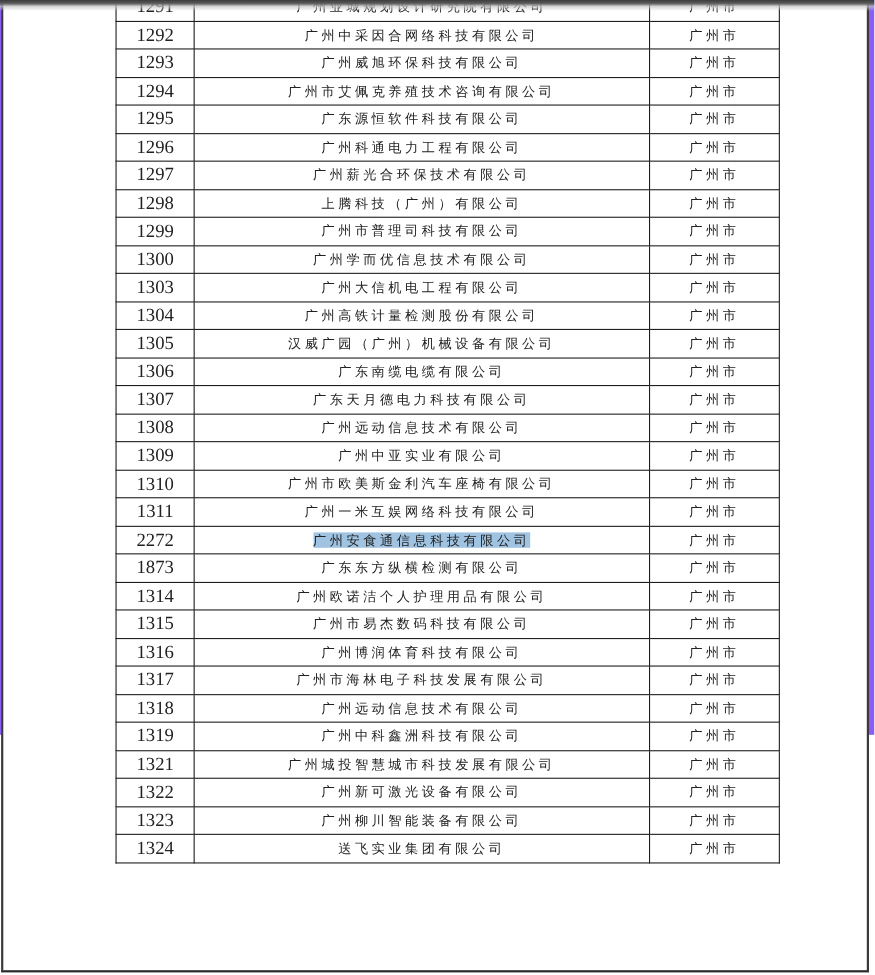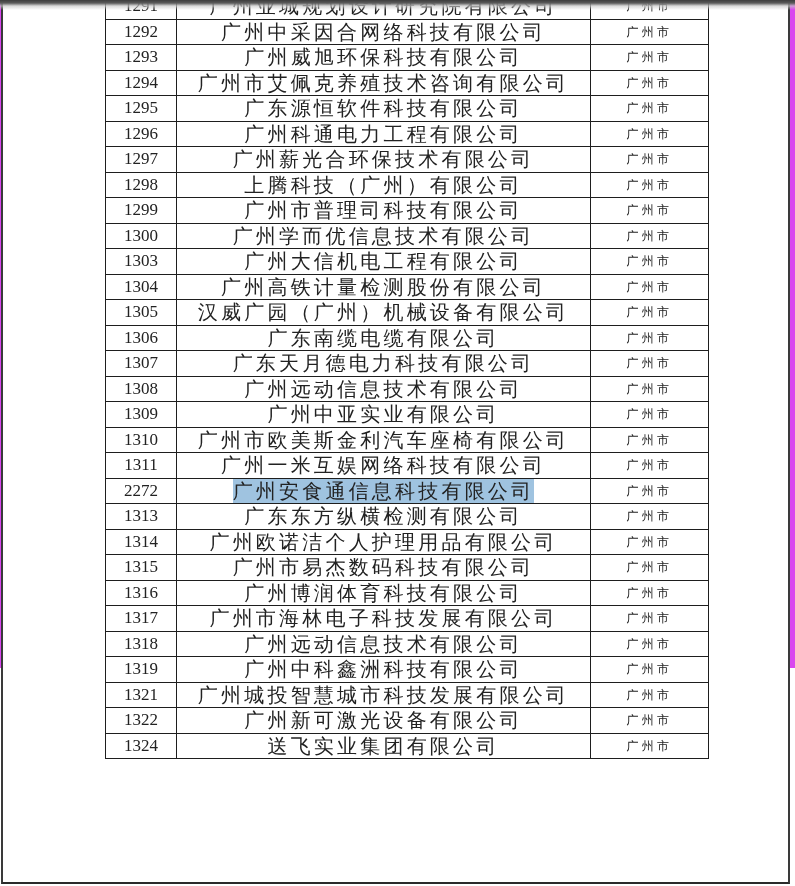--- a/index.html
+++ b/index.html
@@ -11,21 +11,21 @@
     background: #ffffff;
   }
   body {
     position: relative;
     font-family: "DejaVu Serif", "Liberation Serif", serif;
   }
   .viewer {
     position: absolute;
     left: 0; top: 0;
     width: 795px; height: 668px;
-    background: #d946ef;
+    background: #8b5cf6;
   }
   .page {
     position: absolute;
     left: 1px;
     top: -10px;
     width: 789px;
     height: 894px;
     border-left: 2px solid #3a3a3a;
     border-right: 2px solid #3a3a3a;
     border-bottom: 2px solid #2a2a2a;
@@ -58,21 +58,21 @@
     overflow: hidden;
     line-height: 24px;
   }
   td.col-no {
     width: 70px;
     font-family: "Liberation Serif", "DejaVu Serif", serif;
     font-size: 17px;
   }
   td.col-name {
     width: 412px;
-    font-size: 20px;
+    font-size: 12px;
     letter-spacing: 3.2px;
   }
   td.col-city {
     width: 117px;
     font-size: 12px;
     letter-spacing: 3.2px;
   }
   .hl {
     background: #9fc3e0;
   }
@@ -179,21 +179,21 @@
           <td class="col-no">1311</td>
           <td class="col-name"><span>广州一米互娱网络科技有限公司</span></td>
           <td class="col-city">广州市</td>
         </tr>
         <tr>
           <td class="col-no">2272</td>
           <td class="col-name"><span class="hl">广州安食通信息科技有限公司</span></td>
           <td class="col-city">广州市</td>
         </tr>
         <tr>
-          <td class="col-no">1313</td>
+          <td class="col-no">1873</td>
           <td class="col-name"><span>广东东方纵横检测有限公司</span></td>
           <td class="col-city">广州市</td>
         </tr>
         <tr>
           <td class="col-no">1314</td>
           <td class="col-name"><span>广州欧诺洁个人护理用品有限公司</span></td>
           <td class="col-city">广州市</td>
         </tr>
         <tr>
           <td class="col-no">1315</td>
@@ -221,20 +221,25 @@
           <td class="col-city">广州市</td>
         </tr>
         <tr>
           <td class="col-no">1321</td>
           <td class="col-name"><span>广州城投智慧城市科技发展有限公司</span></td>
           <td class="col-city">广州市</td>
         </tr>
         <tr>
           <td class="col-no">1322</td>
           <td class="col-name"><span>广州新可激光设备有限公司</span></td>
+          <td class="col-city">广州市</td>
+        </tr>
+        <tr>
+          <td class="col-no">1323</td>
+          <td class="col-name"><span>广州柳川智能装备有限公司</span></td>
           <td class="col-city">广州市</td>
         </tr>
         <tr>
           <td class="col-no">1324</td>
           <td class="col-name"><span>送飞实业集团有限公司</span></td>
           <td class="col-city">广州市</td>
         </tr>
       </tbody>
   </table>
   <div class="top-shadow"></div>

